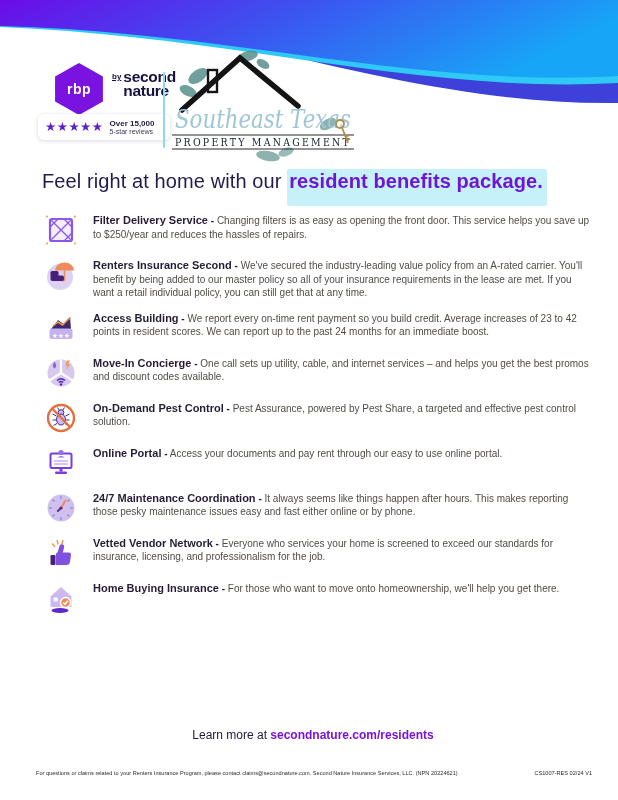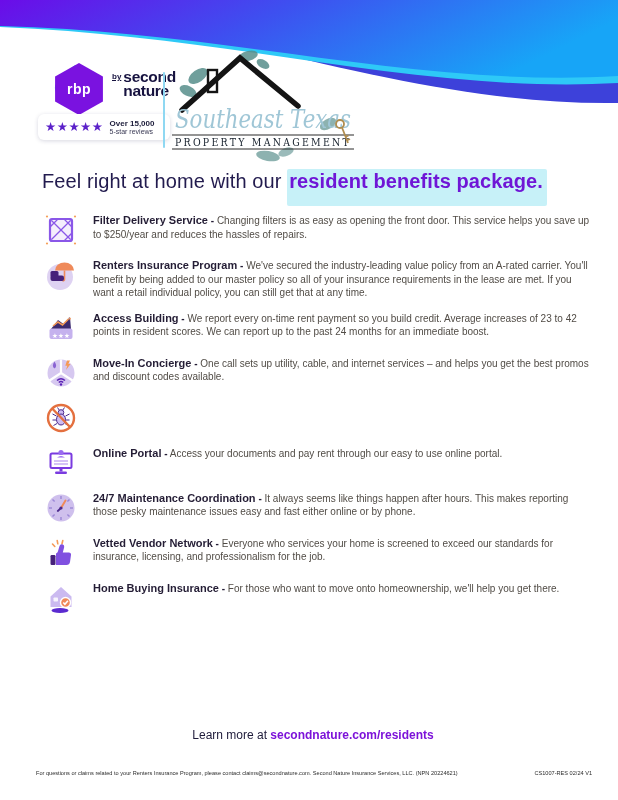--- a/index.html
+++ b/index.html
@@ -158,21 +158,21 @@
       <span class="b-ic">
         <svg viewBox="0 0 34 34">
           <circle cx="16" cy="19" r="13" fill="#ded2f2"></circle>
           <path d="M11,12.5 A9.5,8 0 0 1 30,12.5 Z" fill="#ef8a5a"></path>
           <path d="M20.5,12.5 V21 q0,2 -2,2" stroke="#ef8a5a" stroke-width="1.6" fill="none"></path>
           <rect x="6.5" y="13" width="8" height="6.5" rx="1.5" fill="#46217a"></rect>
           <rect x="6.5" y="17.5" width="13.5" height="5.5" rx="2" fill="#46217a"></rect>
         </svg>
       </span>
       <p class="b-text">
-        <span class="b-title">Renters Insurance Program</span>
+        <span class="b-title">Renters Insurance Second</span>
         <span class="b-sep">-</span>
         <span class="b-desc">We've secured the industry-leading value policy from an A-rated carrier. You'll benefit by being added to our master policy so all of your insurance requirements in the lease are met. If you want a retail individual policy, you can still get that at any time.</span>
       </p>
     </div>
 
     <div class="b-row">
       <span class="b-ic">
         <svg viewBox="0 0 34 34">
           <path d="M7,18 L14,9 L19.5,13 L26,6 L27,18 Z" fill="#3c2a6e"></path>
           <path d="M9,15 L14,11 L18.5,14 L24.5,8" stroke="#f59a57" stroke-width="1.6" fill="none"></path>
@@ -221,20 +221,25 @@
               <line x1="21.5" y1="19" x2="25.5" y2="19"></line>
               <line x1="21" y1="22.5" x2="24.5" y2="24.5"></line>
             <line x1="15.5" y1="9.5" x2="13.5" y2="6.5"></line>
               <line x1="18.5" y1="9.5" x2="20.5" y2="6.5"></line>
             <circle cx="17" cy="11.5" r="2.8" fill="#cdbcf2"></circle>
             <ellipse cx="17" cy="18.5" rx="4.5" ry="5.5" fill="#cdbcf2"></ellipse>
           </g>
           <line x1="8.2" y1="7.5" x2="26.5" y2="26.5" stroke="#e4703f" stroke-width="2.4"></line>
         </svg>
       </span>
+      <p class="b-text">
+        <span class="b-title">On-Demand Pest Control</span>
+        <span class="b-sep">-</span>
+        <span class="b-desc">Pest Assurance, powered by Pest Share, a targeted and effective pest control solution.</span>
+      </p>
     </div>
 
     <div class="b-row">
       <span class="b-ic">
         <svg viewBox="0 0 34 34">
           <rect x="6.5" y="7.5" width="21" height="14.5" rx="1.5" fill="#ffffff" stroke="#7a3be0" stroke-width="2"></rect>
           <circle cx="17" cy="6.5" r="2.6" fill="#9a6cf0"></circle>
           <path d="M13,11.5 Q17,8.5 21,11.5 Z" fill="#9a6cf0"></path>
           <line x1="10" y1="15" x2="24" y2="15" stroke="#c3aaf2" stroke-width="1.4"></line>
           <line x1="10" y1="18" x2="24" y2="18" stroke="#c3aaf2" stroke-width="1.4"></line>

